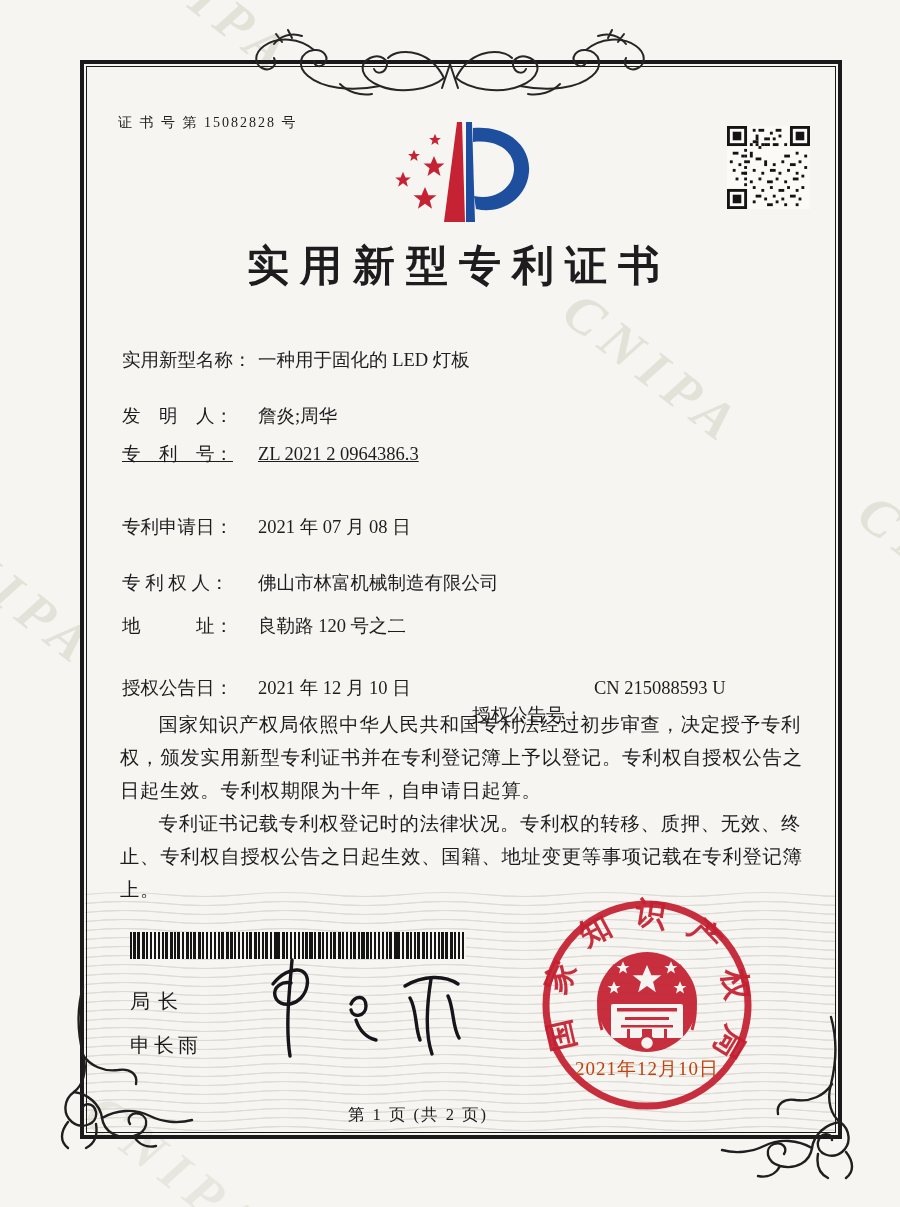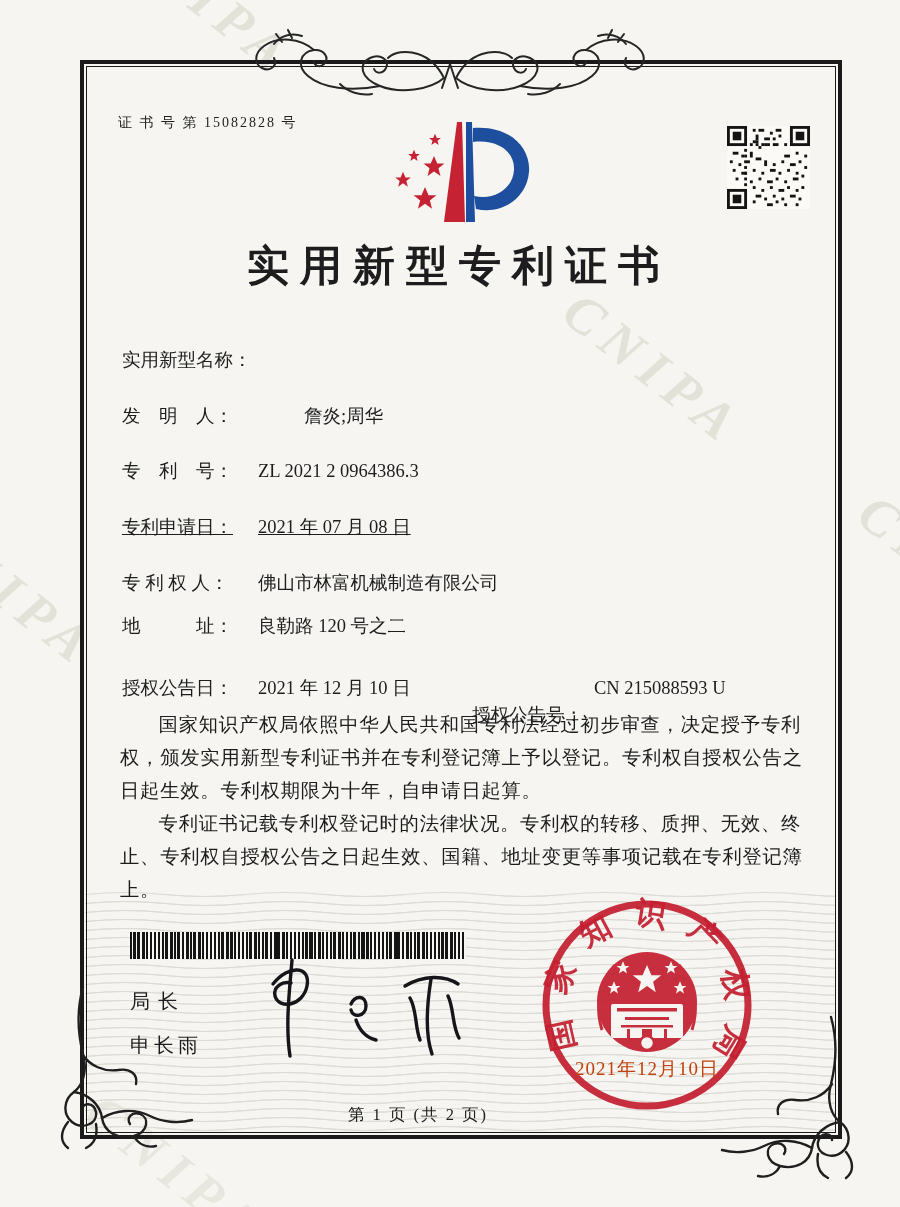--- a/index.html
+++ b/index.html
@@ -207,30 +207,31 @@
         <rect x="17" y="26" width="1" height="1"></rect>
         <rect x="20" y="27" width="1" height="1"></rect>
         <rect x="24" y="27" width="1" height="1"></rect>
     </g>
   </svg>
 
   <div class="title">实用新型专利证书</div>
 
   <div class="row" style="top:346px;">
     <span class="lbl">实用新型名称：</span>
-  </div>
-  <div class="row" style="top:402px;gap:46px;">
+    <span class="val">一种用于固化的 LED 灯板</span>
+  </div>
+  <div class="row" style="top:402px;">
     <span class="lbl">发　明　人：</span>
     <span class="val">詹炎;周华</span>
   </div>
-  <div class="row" style="top:457px;">
+  <div class="row" style="top:440px;text-decoration:underline;">
     <span class="lbl">专　利　号：</span>
     <span class="val">ZL 2021 2 0964386.3</span>
   </div>
-  <div class="row" style="top:513px;text-decoration:underline;">
+  <div class="row" style="top:513px;">
     <span class="lbl">专利申请日：</span>
     <span class="val">2021 年 07 月 08 日</span>
   </div>
   <div class="row" style="top:569px;">
     <span class="lbl">专 利 权 人：</span>
     <span class="val">佛山市林富机械制造有限公司</span>
   </div>
   <div class="row" style="top:612px;">
     <span class="lbl">地　　　址：</span>
     <span class="val addr-val">

